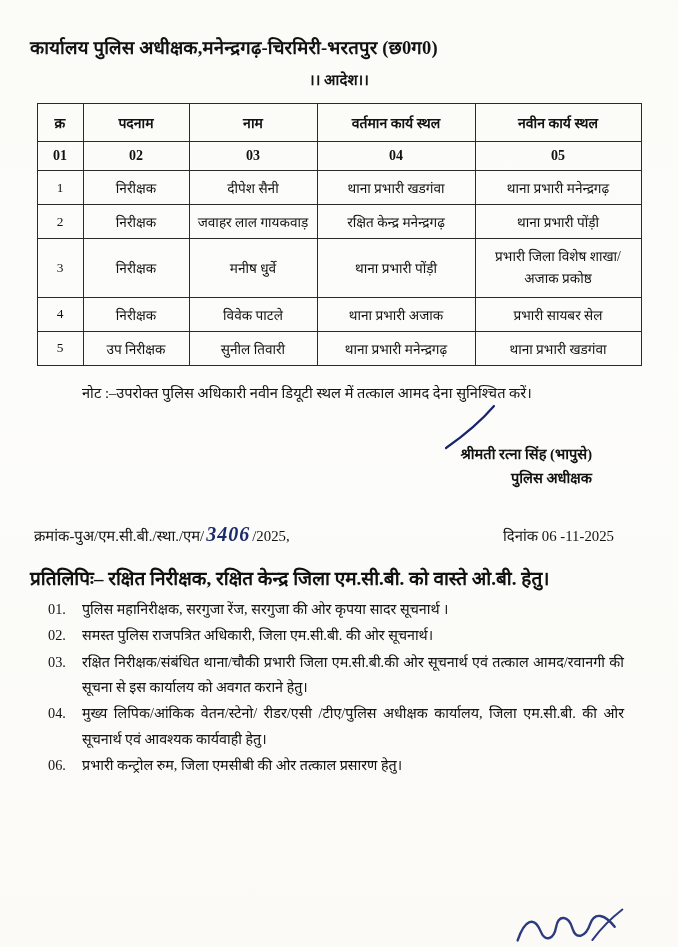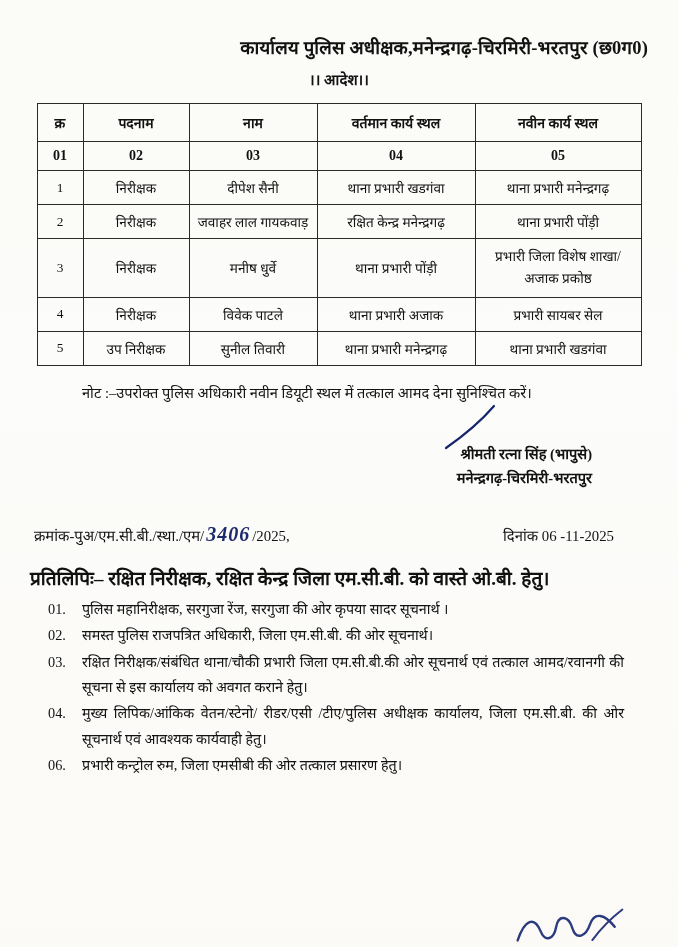--- a/index.html
+++ b/index.html
@@ -18,21 +18,21 @@
   .page {
     position: relative;
     width: 678px;
     height: 947px;
     box-sizing: border-box;
     padding: 26px 30px 10px 30px;
     background:
       linear-gradient(180deg, #fbfbf8 0%, #fcfcfa 40%, #fbfaf7 100%);
   }
   .office-title {
-    text-align: right;
+    text-align: left;
     font-size: 18.5px;
     font-weight: bold;
     letter-spacing: 0.2px;
     margin-top: 8px;
     margin-bottom: 10px;
   }
   .order-word {
     text-align: center;
     font-size: 15px;
     font-weight: bold;
@@ -230,21 +230,21 @@
     </tbody>
   </table>
 
   <div class="note">नोट :–उपरोक्त पुलिस अधिकारी  नवीन डियूटी स्थल में तत्काल आमद देना सुनिश्चित करें।</div>
 
   <div class="sign-block">
     <svg class="sign-stroke" viewBox="0 0 70 46">
       <path d="M8 44 C 28 30, 44 16, 56 2" stroke="#16246b" stroke-width="2.2" fill="none" stroke-linecap="round"></path>
     </svg>
     <div class="sign-name">श्रीमती रत्ना सिंह (भापुसे)</div>
-    <div class="sign-place">मनेन्द्रगढ़-चिरमिरी-भरतपुर</div>
+    <div class="sign-desig">पुलिस अधीक्षक</div>
   </div>
 
   <div class="refline">
     <div class="ref-left">
       <span>क्रमांक-पुअ/एम.सी.बी./स्था./एम/</span><span class="hand">3406</span><span>/2025,</span>
     </div>
     <div class="ref-right">दिनांक 06 -11-2025</div>
   </div>
 
   <div class="copy-head">

